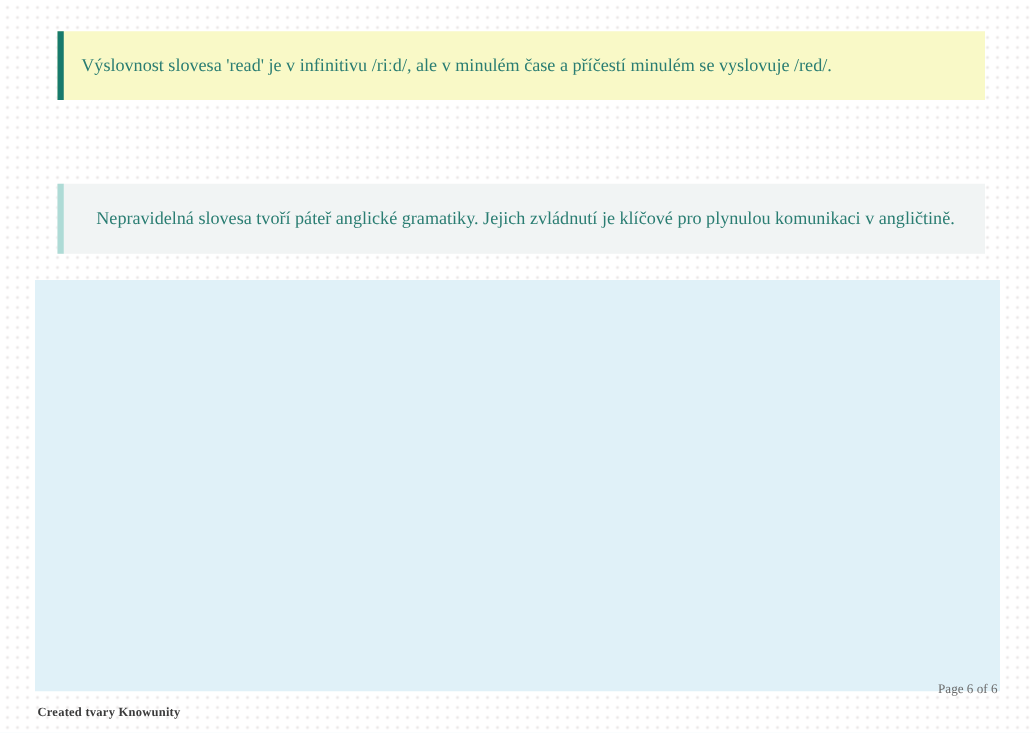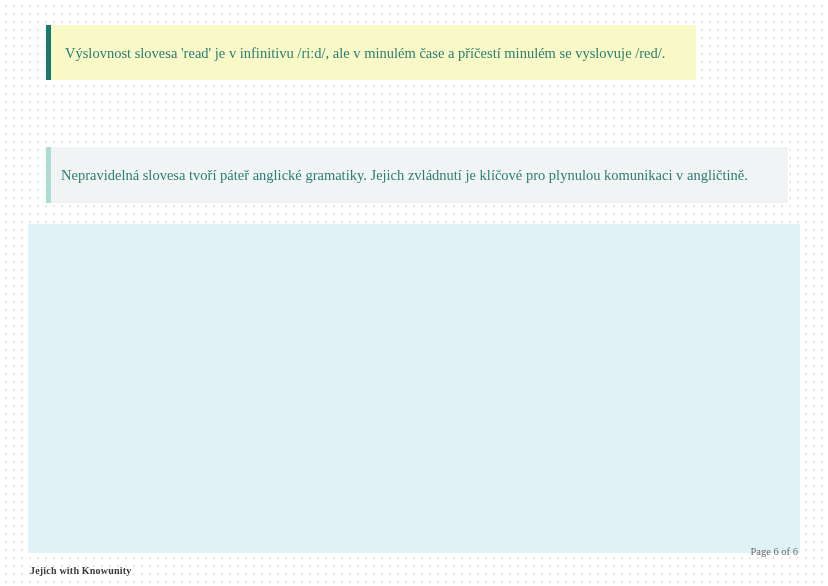--- a/index.html
+++ b/index.html
@@ -16,21 +16,21 @@
     background-image: radial-gradient(circle, #eae7e7 1.2px, transparent 1.3px);
     background-size: 8px 8px;
     background-position: 2px 2px;
     font-family: "Liberation Serif", "DejaVu Serif", serif;
   }
   
   .callout-yellow {
     position: absolute;
     left: 46px;
     top: 25px;
-    width: 650px;
+    width: 742px;
     height: 55px;
     box-sizing: border-box;
     background: #f9f9c7;
     border-left: 5px solid #177a6c;
     display: flex;
     align-items: center;
     padding-left: 14px;
     padding-right: 8px;
   }
   .callout-yellow .callout-text {
@@ -53,21 +53,21 @@
     position: absolute;
     left: 46px;
     top: 147px;
     width: 742px;
     height: 56px;
     box-sizing: border-box;
     background: #f1f4f4;
     border-left: 5px solid #aedbd6;
     display: flex;
     align-items: center;
-    padding-left: 10px;
+    padding-left: 26px;
     padding-right: 12px;
     text-align: right;
   }
   .callout-note .callout-text {
     color: #2a7d72;
     font-size: 14.5px;
     line-height: 18px;
   }
   
   .image-placeholder {
@@ -105,17 +105,17 @@
     <span class="callout-text">Výslovnost slovesa 'read' je v infinitivu /riːd/, ale v minulém čase a příčestí minulém se vyslovuje /red/.</span>
   </div>
 
 
   <div class="callout-note">
     <span class="callout-text">Nepravidelná slovesa tvoří páteř anglické gramatiky. Jejich zvládnutí je klíčové pro plynulou komunikaci v angličtině.</span>
   </div>
 
   <div class="image-placeholder"></div>
 
-  <div class="footer-credit">Jejich with Knowunity</div>
+  <div class="footer-credit">Created tvary Knowunity</div>
 
   <div class="footer-page">Page 6 of 6</div>
 
 </div>
 
 </body></html>

